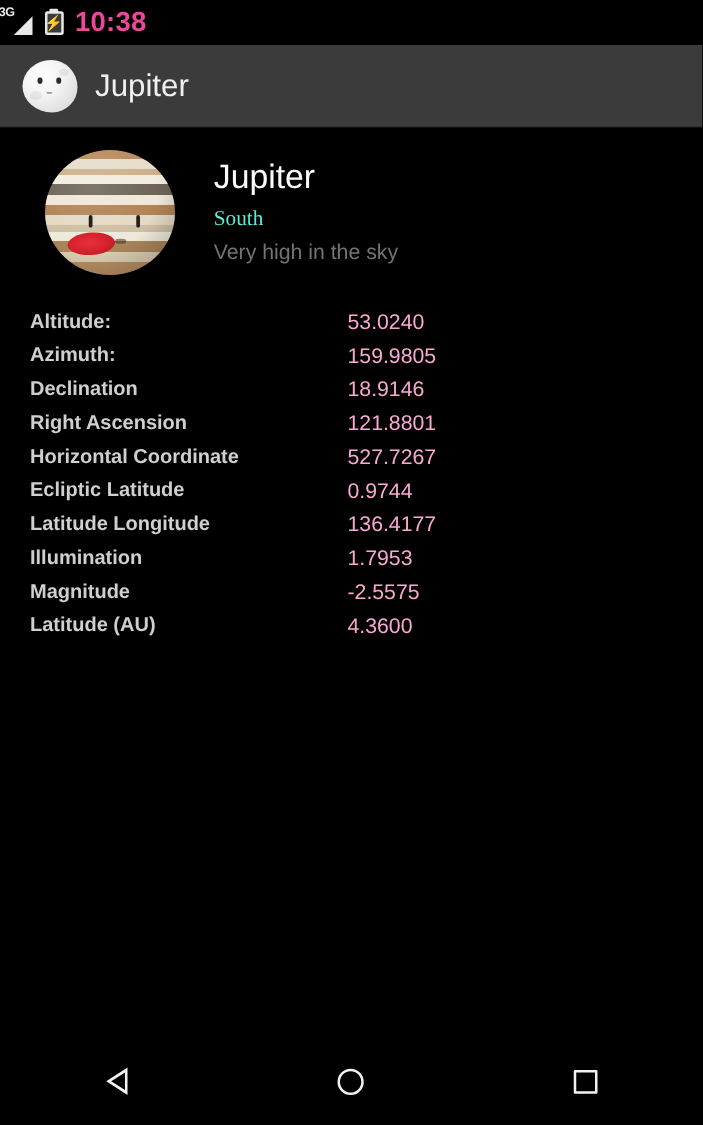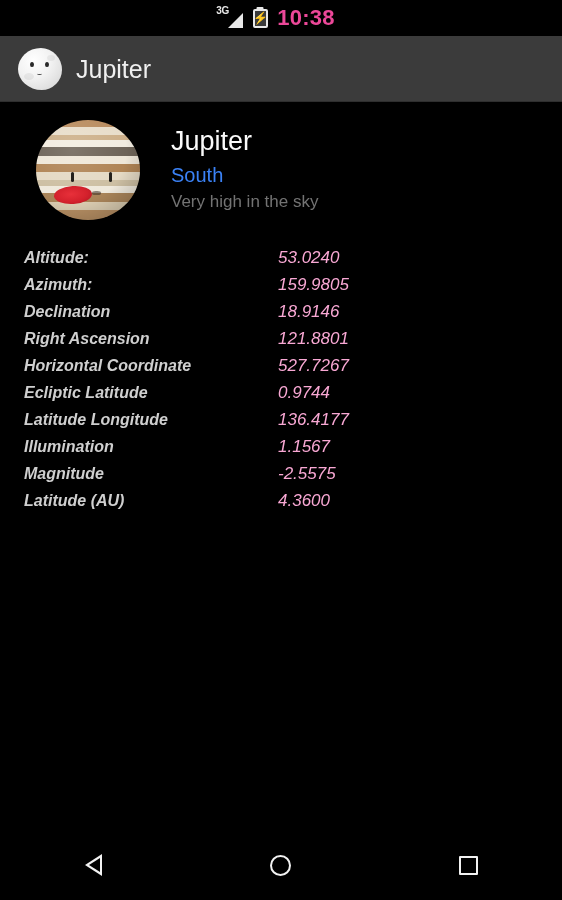--- a/index.html
+++ b/index.html
@@ -15,21 +15,21 @@
     position:relative;
     width:562px; height:900px;
     background:#000;
   }
 
   
   #status-bar {
     position:absolute; top:0; left:0;
     width:562px; height:36px;
     background:#000;
-    display:flex; align-items:center; justify-content:center;
+    display:flex; align-items:center; justify-content:flex-start;
     padding-right:10px;
     gap:9px;
   }
   .sig-wrap {
     position:relative;
     width:26px; height:22px;
     display:flex; align-items:flex-end; justify-content:flex-end;
   }
   .sig-label {
     position:absolute;
@@ -208,45 +208,45 @@
     margin-left:31px;
     padding-top:6px;
   }
   #object-title {
     font-size:27px;
     color:#fafafa;
     line-height:30px;
     white-space:nowrap;
   }
   #object-direction {
-    font-size:20px;
-    color:#3b82f6;
+    font-size:17px;
+    color:#5eead4;
     line-height:20px;
     margin-top:9px;
     white-space:nowrap;
+    font-family:Liberation Serif, serif;
   }
   #object-visibility {
     font-size:17px;
     color:#737373;
     line-height:21px;
     margin-top:6px;
     white-space:nowrap;
   }
 
   
   #data-table {
     margin-top:24px;
     padding-left:24px;
     width:100%;
   }
   .data-row {
     display:flex;
     align-items:flex-start;
     height:27px;
-    font-style:italic;
   }
   .data-label {
     flex:0 0 254px;
     font-size:16px;
     font-weight:bold;
     color:#cfcfcf;
     line-height:27px;
     white-space:nowrap;
   }
   .data-value {
@@ -369,21 +369,21 @@
       <div class="data-row">
         <span class="data-label">Ecliptic Latitude</span>
         <span class="data-value">0.9744</span>
       </div>
       <div class="data-row">
         <span class="data-label">Latitude Longitude</span>
         <span class="data-value">136.4177</span>
       </div>
       <div class="data-row">
         <span class="data-label">Illumination</span>
-        <span class="data-value">1.1567</span>
+        <span class="data-value">1.7953</span>
       </div>
       <div class="data-row">
         <span class="data-label">Magnitude</span>
         <span class="data-value">-2.5575</span>
       </div>
       <div class="data-row">
         <span class="data-label">Latitude (AU)</span>
         <span class="data-value">4.3600</span>
       </div>
 

